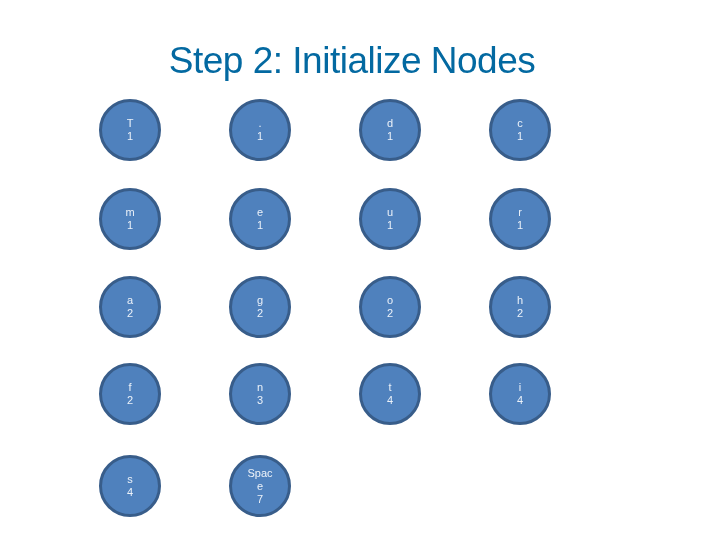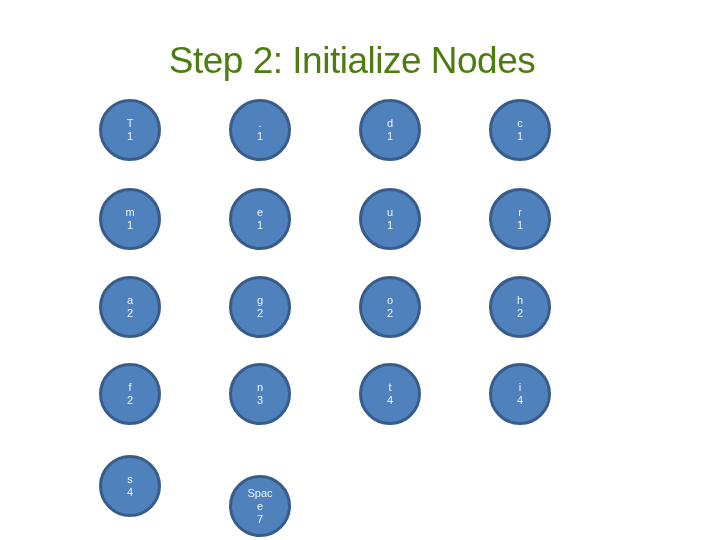--- a/index.html
+++ b/index.html
@@ -53,21 +53,21 @@
     }
     .node-line {
       width: 100%;
       text-align: center;
     }
   </style>
 </head>
 <body>
 
 <div class="slide" style="background: rgb(255, 255, 255);">
-  <div class="slide-title" style="color: #4d7c0f;">Step 2: Initialize Nodes</div>
+  <div class="slide-title" style="color: #0369a1;">Step 2: Initialize Nodes</div>
   <div class="node-grid">
       <div class="node" style="left: 99px; top: 99px; background: rgb(79, 129, 189); border-color: rgb(56, 93, 138); color: rgb(236, 242, 249);">
         <div class="node-line">T</div>
         <div class="node-line">1</div>
       </div>
       <div class="node" style="left: 229px; top: 99px; background: rgb(79, 129, 189); border-color: rgb(56, 93, 138); color: rgb(236, 242, 249);">
         <div class="node-line">.</div>
         <div class="node-line">1</div>
       </div>
       <div class="node" style="left: 359px; top: 99px; background: rgb(79, 129, 189); border-color: rgb(56, 93, 138); color: rgb(236, 242, 249);">
@@ -123,19 +123,19 @@
         <div class="node-line">4</div>
       </div>
       <div class="node" style="left: 489px; top: 363px; background: rgb(79, 129, 189); border-color: rgb(56, 93, 138); color: rgb(236, 242, 249);">
         <div class="node-line">i</div>
         <div class="node-line">4</div>
       </div>
       <div class="node" style="left: 99px; top: 455px; background: rgb(79, 129, 189); border-color: rgb(56, 93, 138); color: rgb(236, 242, 249);">
         <div class="node-line">s</div>
         <div class="node-line">4</div>
       </div>
-      <div class="node" style="left: 229px; top: 475px; background: rgb(79, 129, 189); border-color: rgb(56, 93, 138); color: rgb(236, 242, 249);">
+      <div class="node" style="left: 229px; top: 455px; background: rgb(79, 129, 189); border-color: rgb(56, 93, 138); color: rgb(236, 242, 249);">
         <div class="node-line">Spac</div>
         <div class="node-line">e</div>
         <div class="node-line">7</div>
       </div>
     </div>
 </div>
 
 </body></html>

